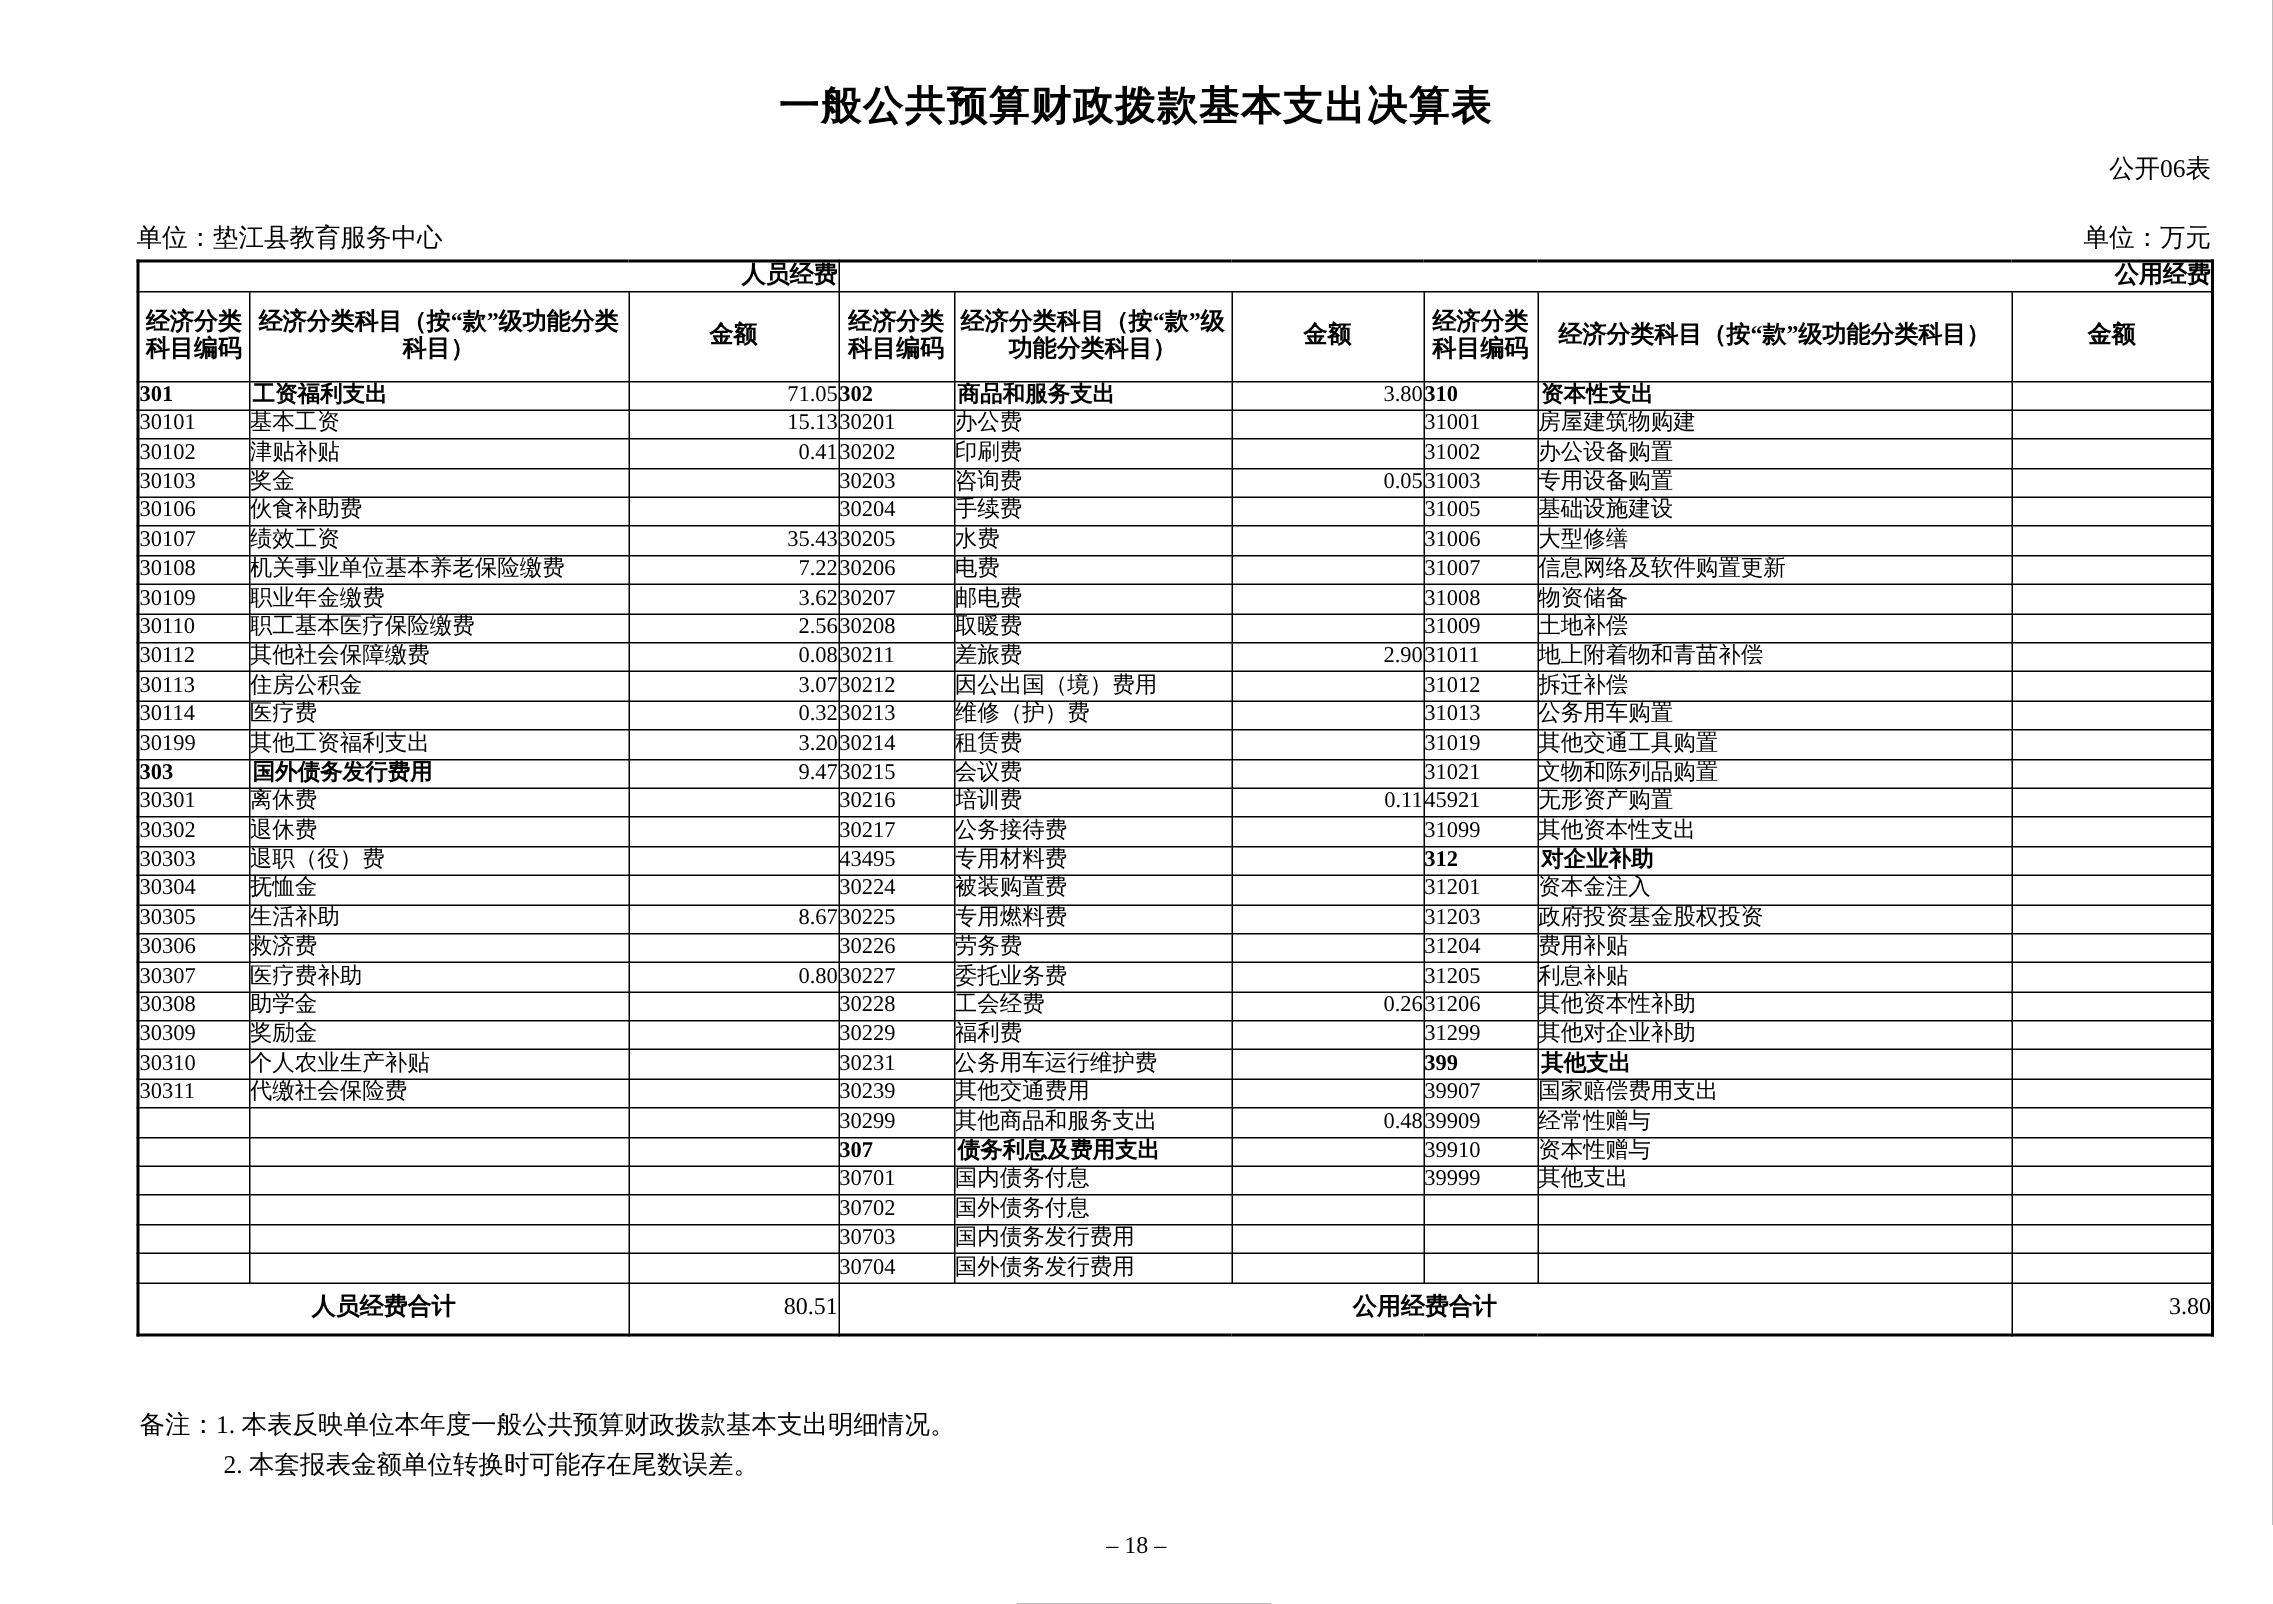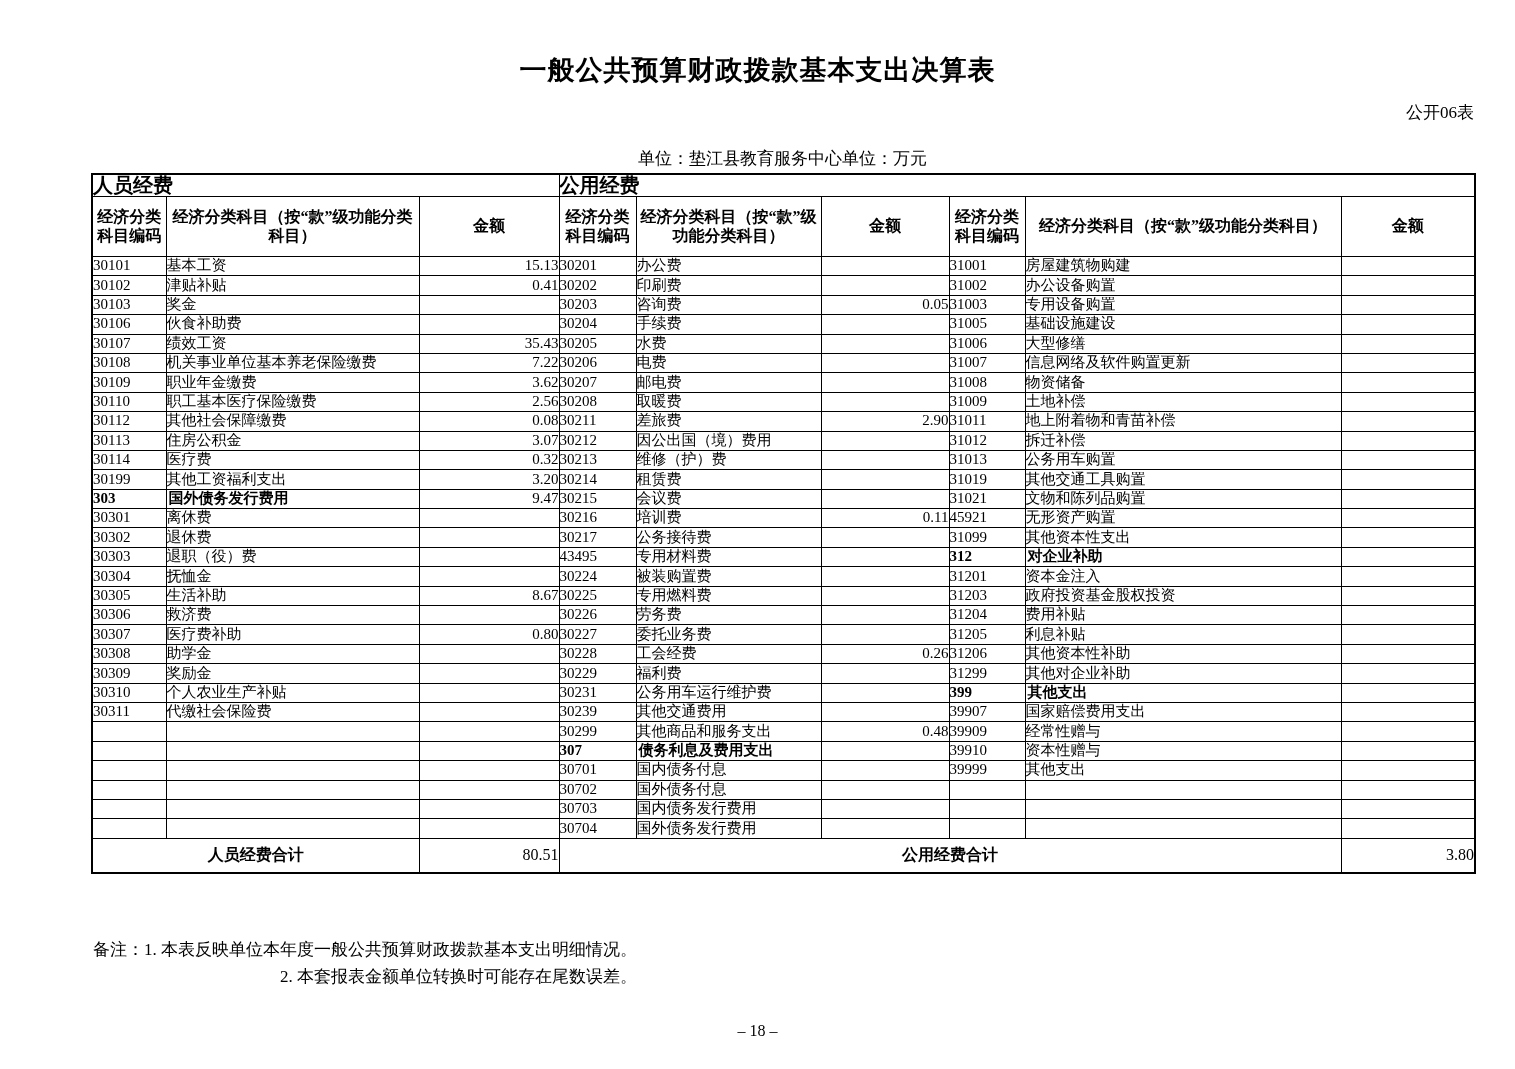--- a/index.html
+++ b/index.html
@@ -31,21 +31,21 @@
     width: 1383px;
     text-align: right;
     font-size: 17px;
   }
   .unit-row {
     position: absolute;
     top: 147px;
     left: 91px;
     width: 1383px;
     display: flex;
-    justify-content: center;
+    justify-content: space-between;
     font-size: 17px;
   }
   table.budget {
     position: absolute;
     top: 173px;
     left: 91px;
     width: 1383px;
     border-collapse: collapse;
     table-layout: fixed;
     border: 2px solid #000;
@@ -53,42 +53,41 @@
   table.budget th, table.budget td {
     border: 1px solid #000;
     overflow: hidden;
     white-space: nowrap;
     vertical-align: middle;
     font-size: 15px;
     line-height: 1.05;
     padding: 0;
   }
   tr.group-hdr { height: 20px; }
-  tr.group-hdr th { font-size: 20px; font-weight: bold; text-align: left; }
+  tr.group-hdr th { font-size: 16px; font-weight: bold; text-align: right; }
   tr.col-hdr { height: 60px; }
   tr.col-hdr th {
     font-size: 16px; font-weight: bold; text-align: center;
     white-space: normal; line-height: 1.15; padding: 0 2px;
   }
   tbody tr { height: 19.4px; }
   td.code { text-align: left; padding-left: 3px; }
   td.name { text-align: left; padding-left: 28px; }
   td.name.cat { padding-left: 2px; }
   td.amt { text-align: right; padding-right: 2px; }
   .b { font-weight: bold; }
   tfoot tr { height: 35px; }
   tfoot td.sum-label { text-align: center; font-weight: bold; font-size: 16px; margin-left: 40px; }
   tfoot td.amt { font-size: 16px; }
   .notes {
     position: absolute;
     top: 936px;
     left: 93px;
     font-size: 17px;
     line-height: 1.6;
-    text-align: right;
   }
   .notes .note-line-2 { padding-left: 56px; }
   .page-number {
     position: absolute;
     top: 1022px;
     left: 0;
     width: 100%;
     text-align: center;
     font-size: 16px;
   }
@@ -130,20 +129,31 @@
         <th>经济分类科目编码</th>
         <th>经济分类科目（按“款”级功能分类科目）</th>
         <th>金额</th>
         <th>经济分类科目编码</th>
         <th>经济分类科目（按“款”级功能分类科目）</th>
         <th>金额</th>
       </tr>
     </thead>
     <tbody id="tbody">
         <tr>
+          <td class="code b">301</td>
+          <td class="name cat b">工资福利支出</td>
+          <td class="amt">71.05</td>
+          <td class="code b">302</td>
+          <td class="name cat b">商品和服务支出</td>
+          <td class="amt">3.80</td>
+          <td class="code b">310</td>
+          <td class="name cat b">资本性支出</td>
+          <td class="amt"></td>
+        </tr>
+        <tr>
           <td class="code">30101</td>
           <td class="name">基本工资</td>
           <td class="amt">15.13</td>
           <td class="code">30201</td>
           <td class="name">办公费</td>
           <td class="amt"></td>
           <td class="code">31001</td>
           <td class="name">房屋建筑物购建</td>
           <td class="amt"></td>
         </tr>

